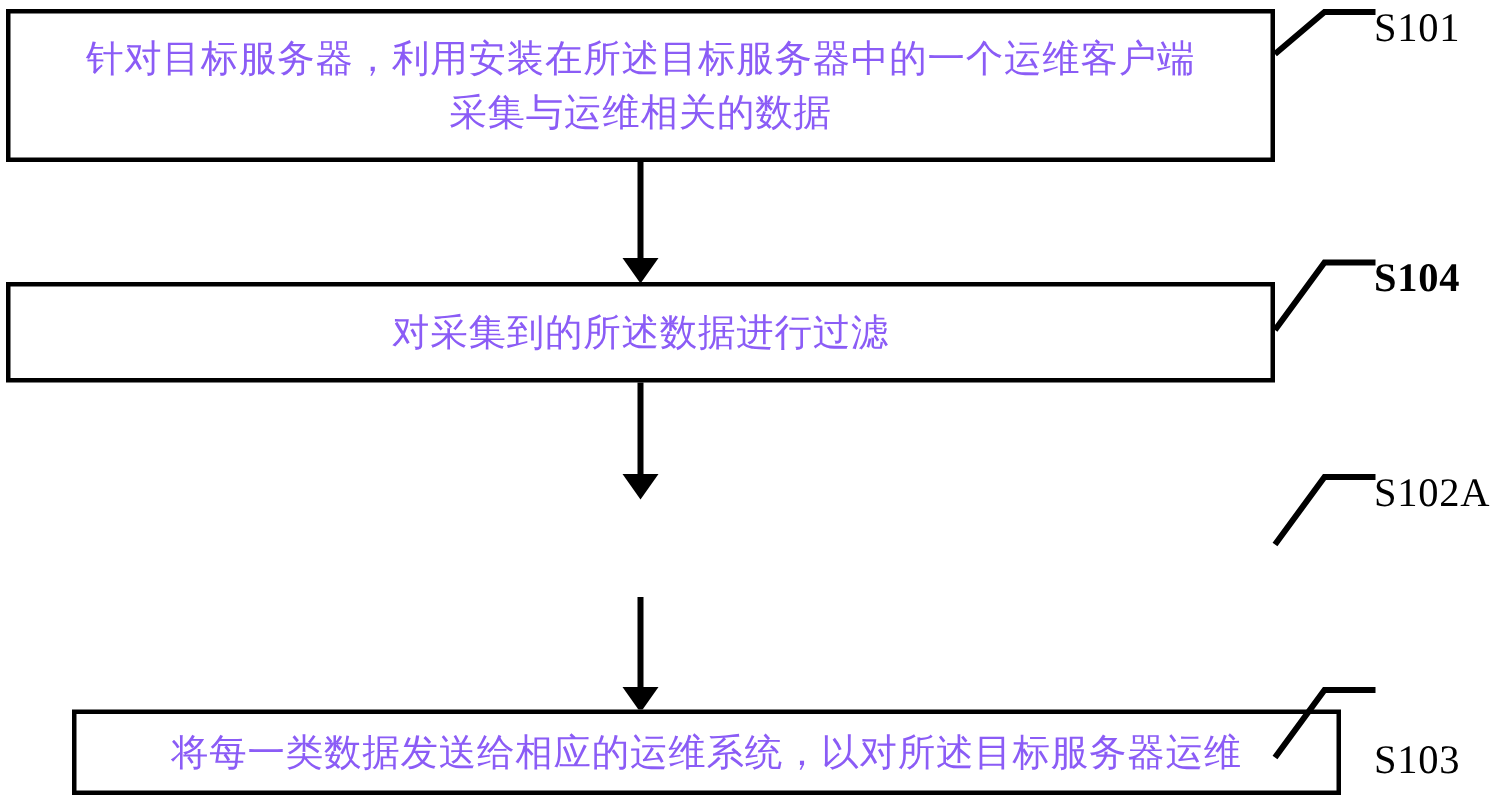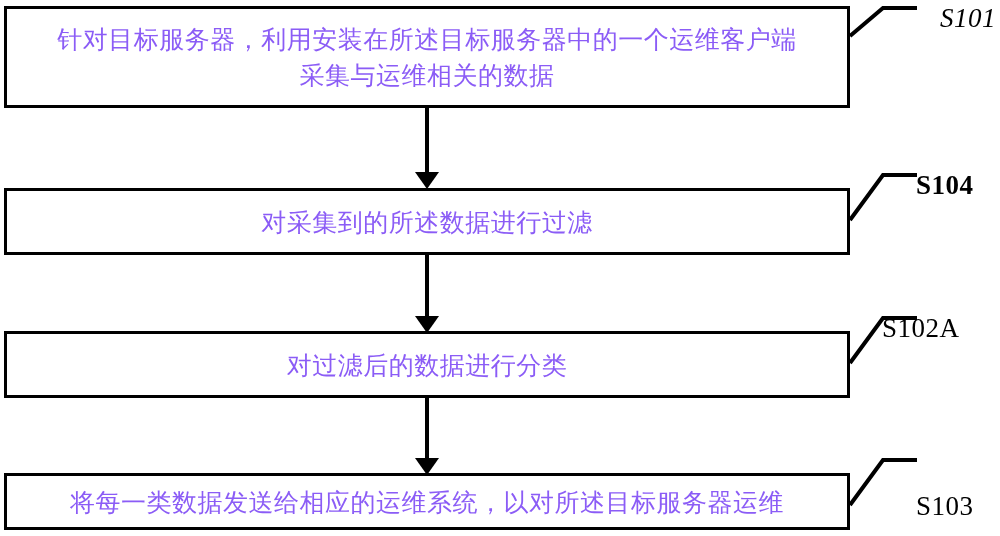--- a/index.html
+++ b/index.html
@@ -34,21 +34,21 @@
     font-size: 25px;
     line-height: 36px;
     color: #8b5cf6;
     letter-spacing: 0.5px;
     padding: 0 12px;
     white-space: pre-line;
   }
   #box-1 { top: 6px;   height: 102px; }
   #box-2 { top: 188px; height: 67px; }
   #box-3 { top: 331px; height: 67px; }
-  #box-4 { top: 473px; height: 57px; }
+  #box-4 { top: 473px; height: 57px; margin-left: 44px; }
 
   .connector {
     position: absolute;
     left: 425px;
     width: 4px;
     background: #000000;
   }
   #connector-1 { top: 108px; height: 66px; }
   #connector-2 { top: 255px; height: 62px; }
   #connector-3 { top: 398px; height: 61px; }
@@ -74,23 +74,23 @@
   .leader svg { display: block; overflow: visible; }
 
   .step-label {
     position: absolute;
     font-family: "Liberation Serif", "DejaVu Serif", serif;
     font-size: 27px;
     color: #000000;
     letter-spacing: 0.5px;
     white-space: nowrap;
   }
-  #label-s101 { left: 940px; top: 3px; font-style: italic; }
+  #label-s101 { left: 916px; top: 3px; }
   #label-s104 { left: 916px; top: 170px; font-weight: bold; }
-  #label-s102a { left: 882px; top: 313px; }
+  #label-s102a { left: 916px; top: 313px; }
   #label-s103 { left: 916px; top: 455px; margin-top: 36px; }
 
   #leader-1 { left: 845px; top: 0px; }
   #leader-2 { left: 845px; top: 167px; }
   #leader-3 { left: 845px; top: 310px; }
   #leader-4 { left: 845px; top: 452px; }
 </style>
 </head>
 <body>
 
@@ -116,23 +116,20 @@
   <div class="leader" id="leader-2">
     <svg width="80" height="60" viewBox="0 0 80 60" aria-hidden="true">
       <path d="M 5 53 L 38 8 L 72 8" fill="none" stroke="#000000" stroke-width="4" stroke-linejoin="miter" stroke-linecap="butt"></path>
     </svg>
   </div>
   <div class="step-label" id="label-s104">S104</div>
 
   <div class="connector" id="connector-2"></div>
   <div class="arrowhead" id="arrowhead-2"></div>
 
-  <div class="flow-box" id="box-3">
-    <div class="flow-box-text">对过滤后的数据进行分类</div>
-  </div>
   <div class="leader" id="leader-3">
     <svg width="80" height="60" viewBox="0 0 80 60" aria-hidden="true">
       <path d="M 5 53 L 38 8 L 72 8" fill="none" stroke="#000000" stroke-width="4" stroke-linejoin="miter" stroke-linecap="butt"></path>
     </svg>
   </div>
   <div class="step-label" id="label-s102a">S102A</div>
 
   <div class="connector" id="connector-3"></div>
   <div class="arrowhead" id="arrowhead-3"></div>
 

